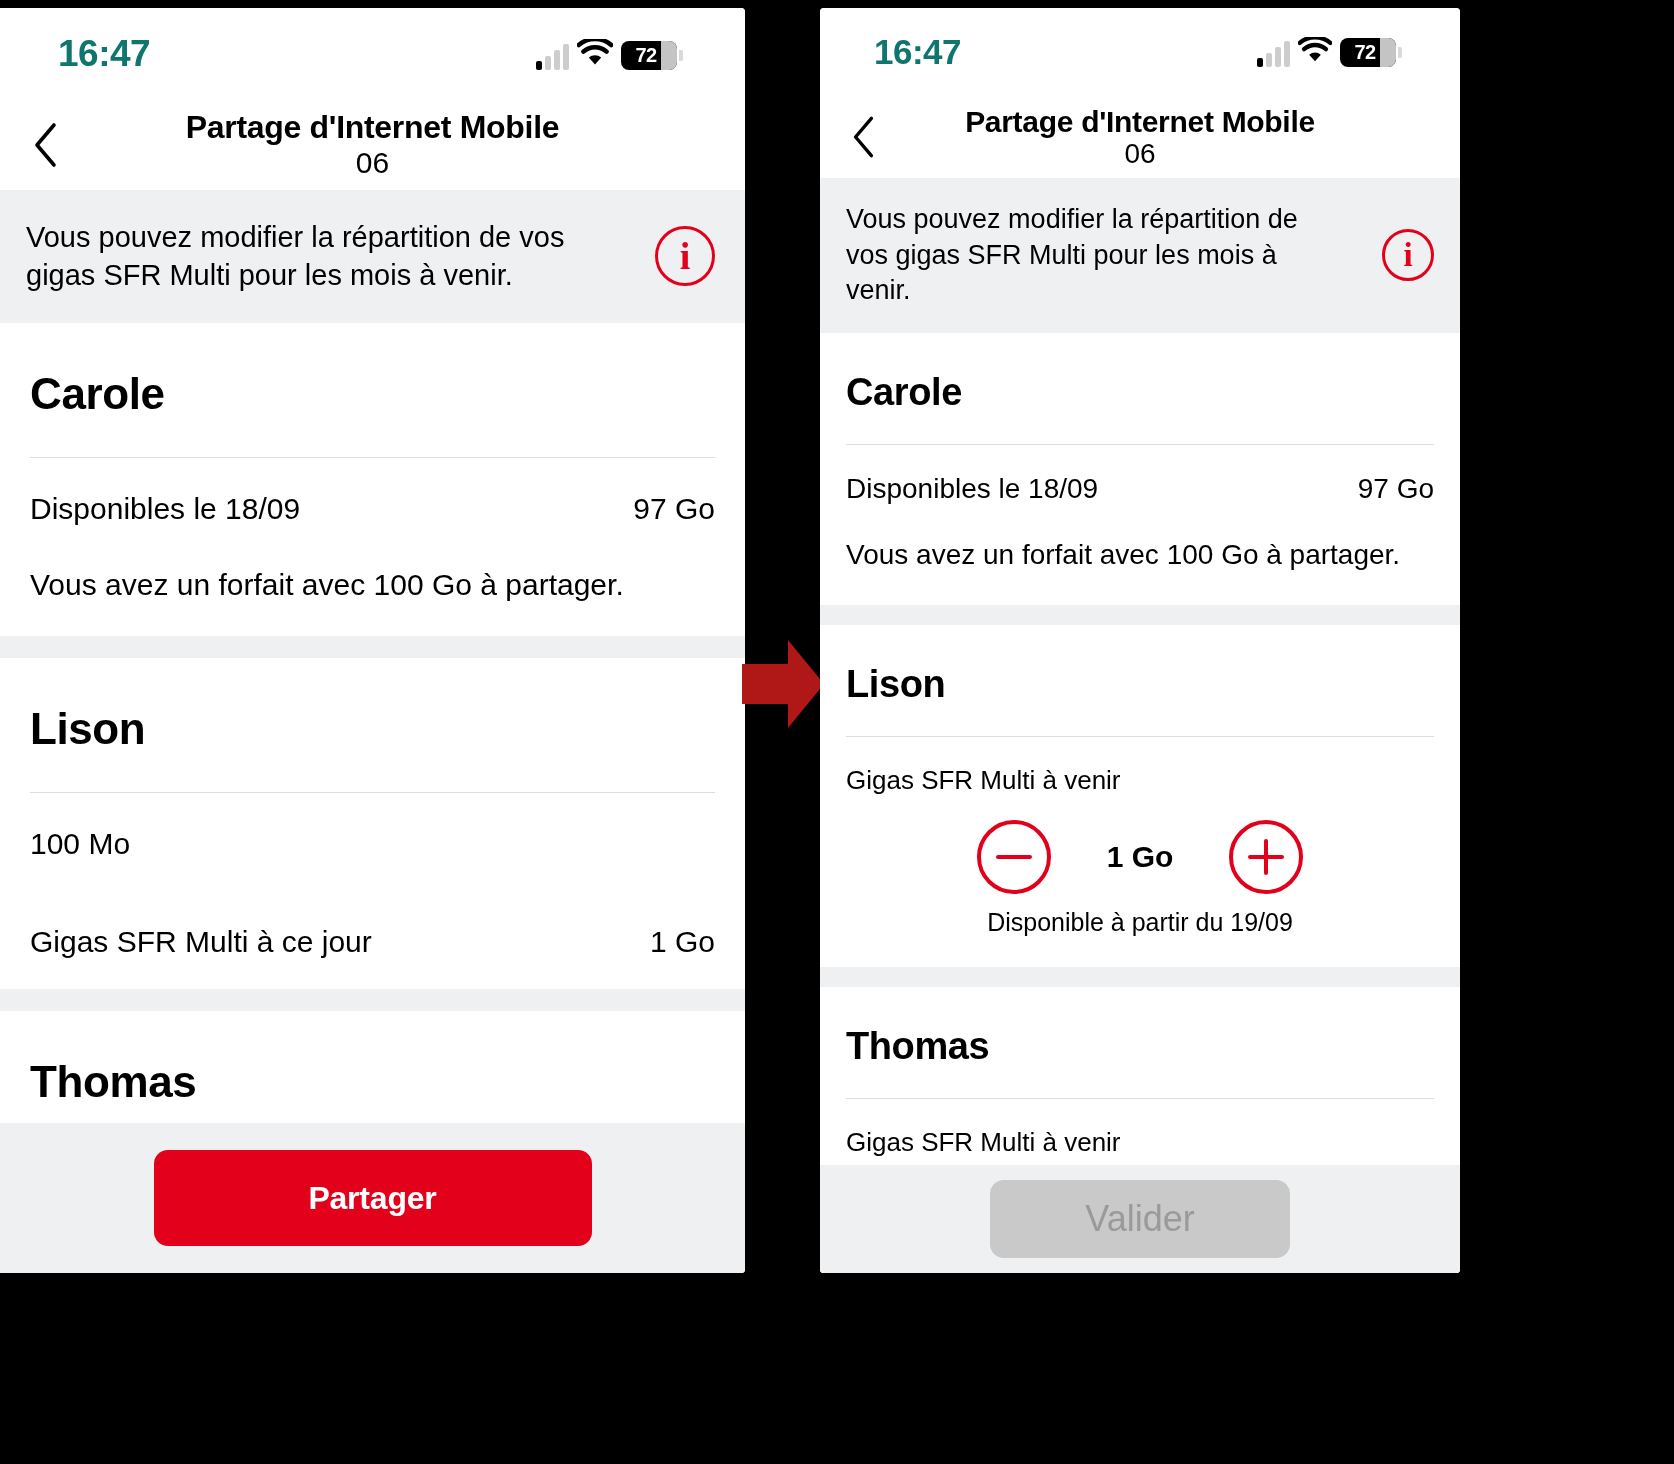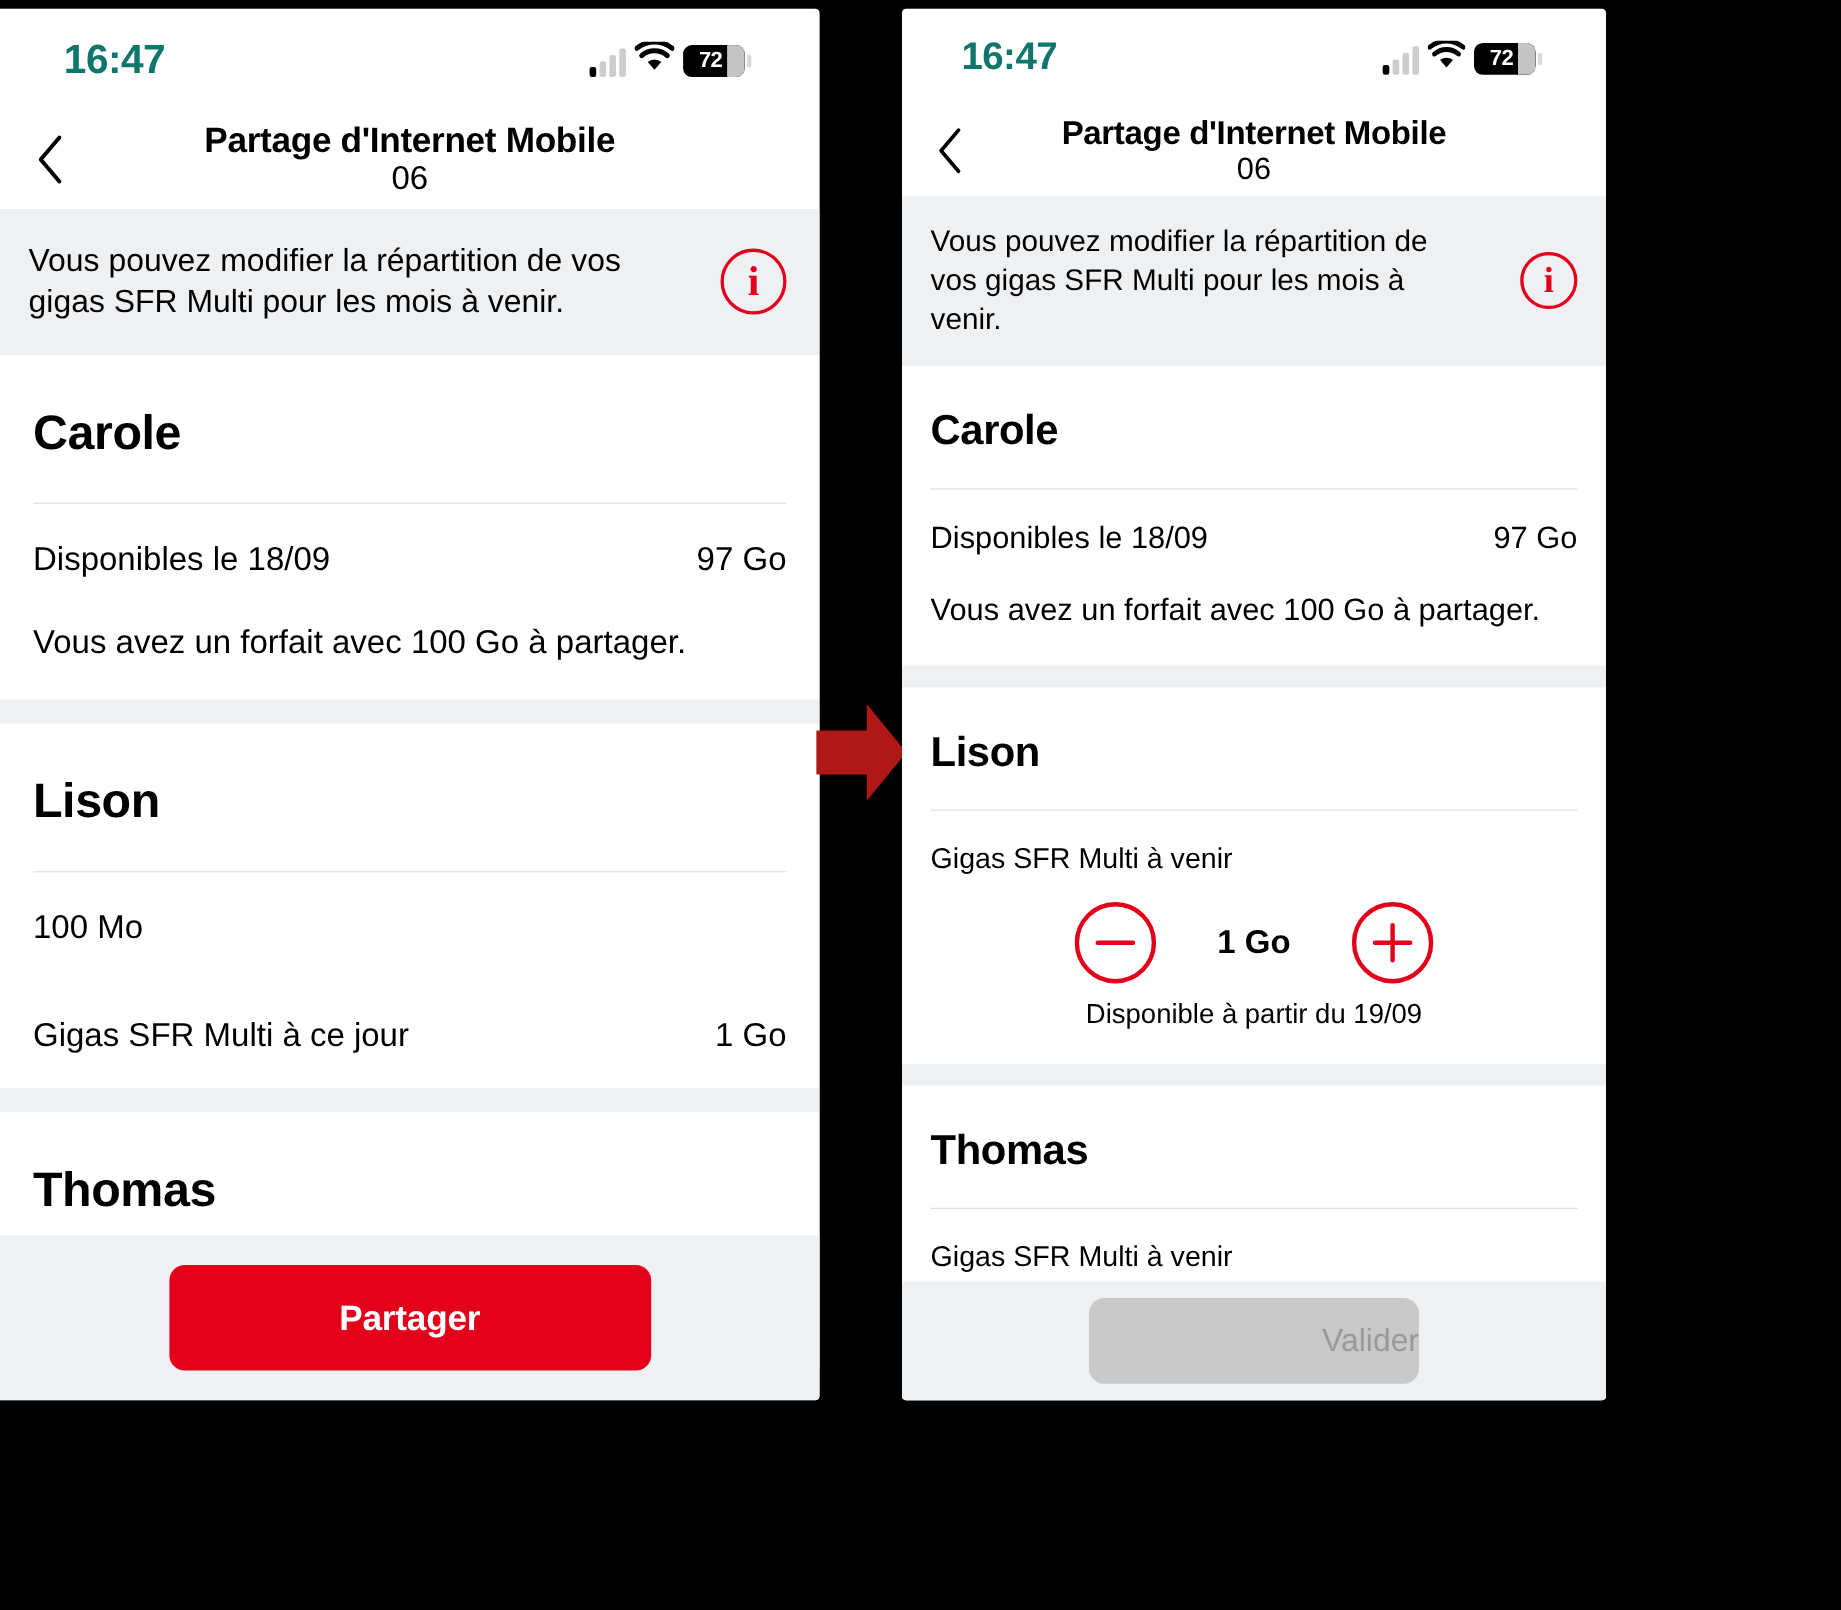--- a/index.html
+++ b/index.html
@@ -332,25 +332,24 @@
     font-family: "Liberation Sans", sans-serif;
     cursor: pointer;
   }
   .btn-disabled {
     width: 300px;
     height: 78px;
     background: #c9c9c9;
     color: #9a9a9a;
     border: none;
     border-radius: 14px;
-    font-size: 29px;
+    font-size: 36px;
     font-weight: normal;
     font-family: "Liberation Sans", sans-serif;
     cursor: default;
-    text-align: right;
   }
 
   
   .arrow-between {
     position: absolute;
     left: 742px;
     top: 638px;
     width: 82px;
     height: 92px;
   }

